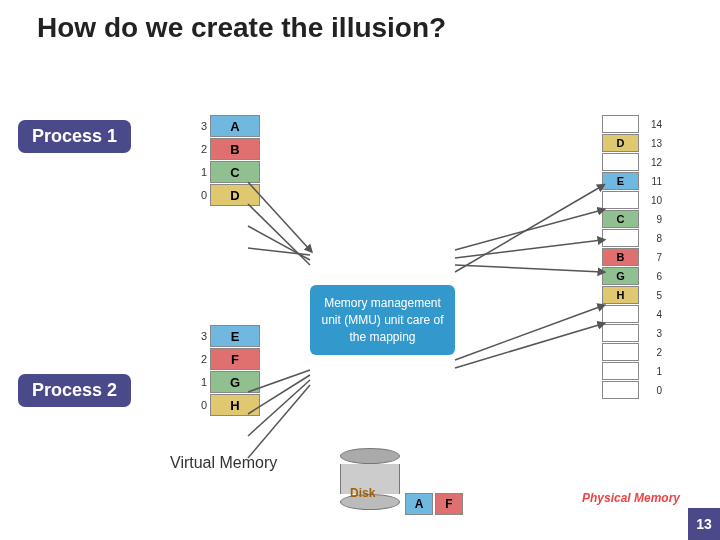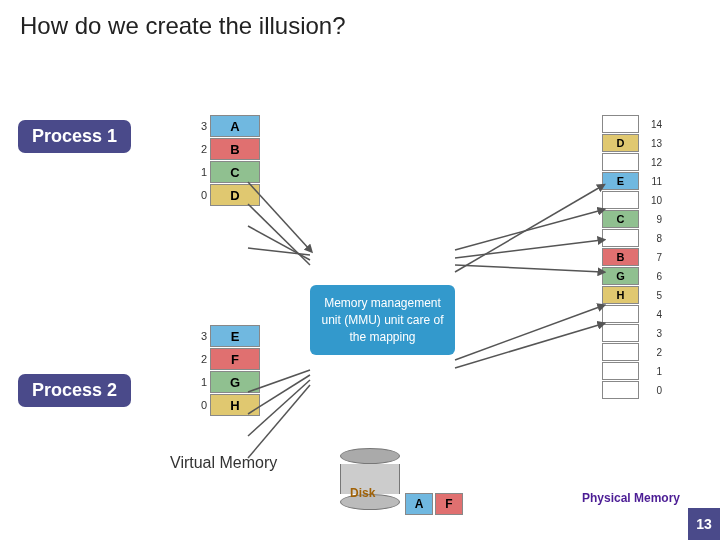--- a/index.html
+++ b/index.html
@@ -6,24 +6,25 @@
     body {
       width: 720px;
       height: 540px;
       background: white;
       font-family: Arial, sans-serif;
       overflow: hidden;
       position: relative;
     }
 
     .page-title {
-      font-size: 24px;
-      font-weight: normal;
+      font-size: 28px;
+      font-weight: bold;
       color: #222;
       padding: 12px 20px 0 20px;
+      margin-left: 17px;
     }
 
     .main-content {
       position: absolute;
       top: 55px;
       left: 0;
       width: 720px;
       height: 485px;
     }
 
@@ -167,22 +168,23 @@
     .phys-cell.pc-b { background: #e07070; }
     .phys-cell.pc-g { background: #90c090; }
     .phys-cell.pc-h { background: #e0c870; }
 
     .phys-mem-label {
       position: absolute;
       bottom: 35px;
       right: 40px;
       font-size: 12px;
       font-weight: bold;
-      color: #4c1d95;
+      color: #ef4444;
       text-align: center;
+      font-style: italic;
     }
 
     
     .disk-area {
       position: absolute;
       bottom: 30px;
       left: 340px;
     }
 
     .disk-cylinder {

